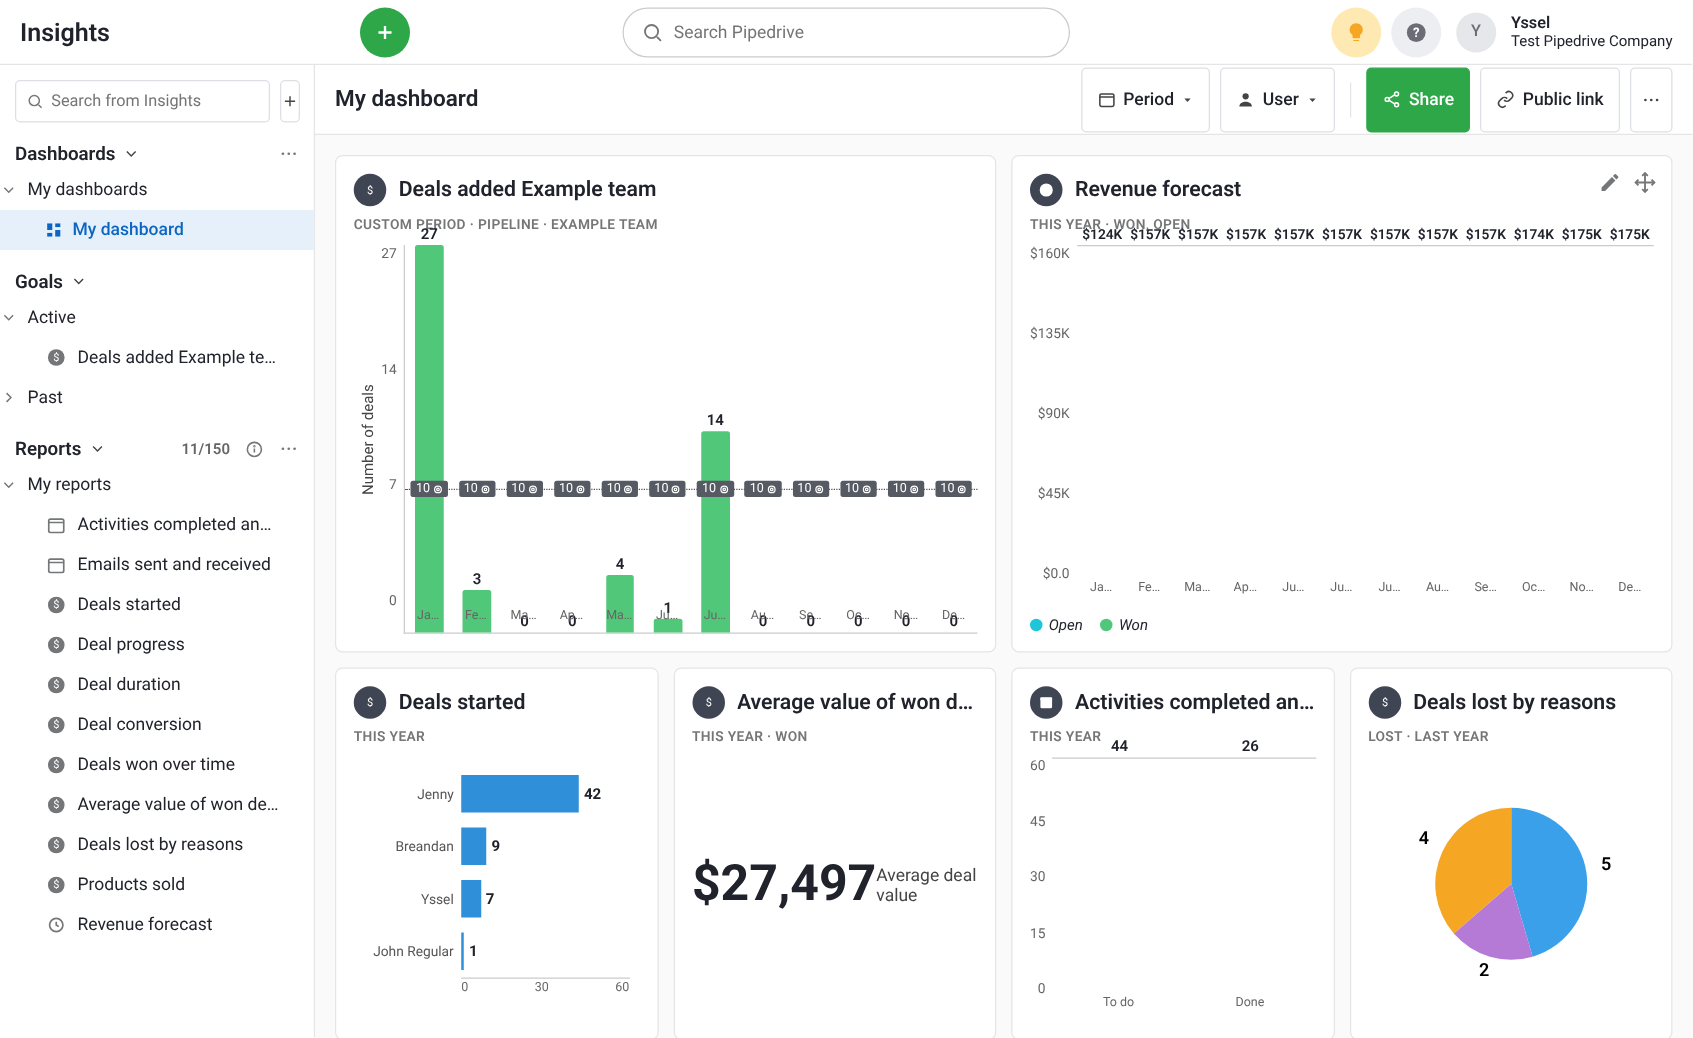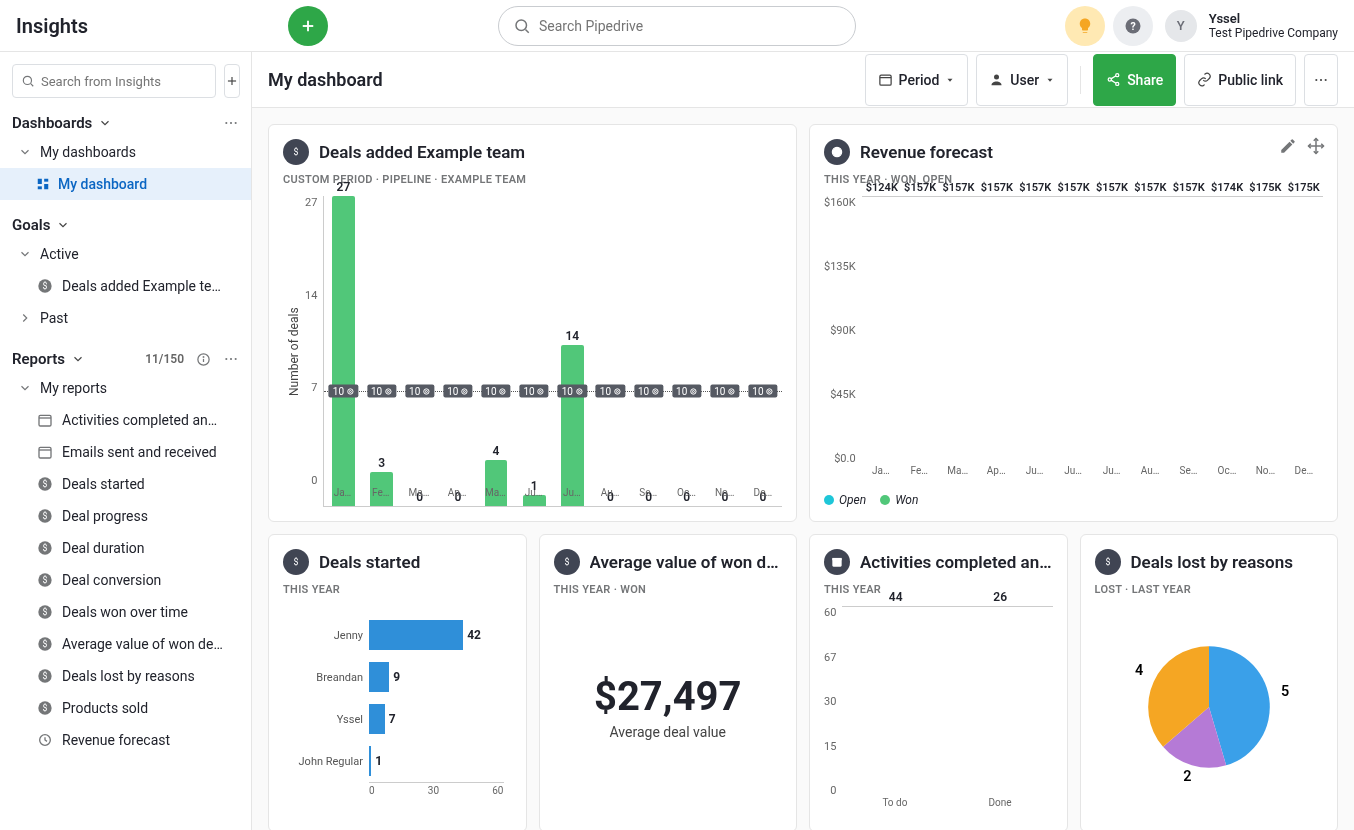--- a/index.html
+++ b/index.html
@@ -22,21 +22,21 @@
 
 .sidebar { width: 252px; border-right: 1px solid #e5e5e5; overflow-y:auto; padding-top:12px; }
 .side-search { margin: 0 12px; display:flex; gap:8px; align-items:center; }
 .side-search-input { flex:1; height: 34px; border: 1px solid #dcdfe3; border-radius: 4px; display:flex; align-items:center; padding:0 8px; color:#888; }
 .side-search-input input { border:none; outline:none; flex:1; margin-left:6px; font-size:13px; }
 .side-addbtn { width:34px; height:34px; border:1px solid #dcdfe3; border-radius:4px; display:flex; align-items:center; justify-content:center; font-size:18px; cursor:pointer; }
 .side-section { padding: 16px 12px 4px 12px; display:flex; align-items:center; gap:6px; font-weight:600; font-size:15px; cursor:pointer; }
 .side-section .spacer { flex:1; }
 .side-meta { font-size:12px; color:#666; }
 .side-item { height:32px; display:flex; align-items:center; padding: 0 12px 0 14px; gap:8px; cursor:pointer; font-size:14px; white-space:nowrap; overflow:hidden; text-overflow:ellipsis; }
-.side-item.indent1 { padding-left: 18px; align-items: center; }
+.side-item.indent1 { padding-left: 0; align-items: center; }
 .side-item.indent2 { padding-left: 36px; }
 .side-item.active { background: #e6f0fb; color:#0b66c3; font-weight:500; }
 .ico-s { width:18px; height:18px; flex-shrink:0; display:flex; align-items:center; justify-content:center; color:#747678; }
 .ico-s svg { width:16px; height:16px; }
 .chev { width:14px; height:14px; }
 
 .content { flex:1; overflow:auto; background:#fafafa; padding:0; }
 .content-header { height: 56px; background:#fff; border-bottom:1px solid #e5e5e5; display:flex; align-items:center; padding:0 16px; gap:8px; }
 .content-title { font-size:18px; font-weight:600; margin-right:auto; }
 .hdr-btn { height:52px; padding:0 12px; border:1px solid #dcdfe3; background:#fff; border-radius:4px; display:flex; align-items:center; gap:6px; cursor:pointer; font-size:14px; font-weight:500; }
@@ -67,21 +67,21 @@
 .bar-top { font-size:12px; font-weight:600; text-align:center; white-space:nowrap; position:absolute; bottom:100%; left:50%; transform:translateX(-50%); margin-bottom:2px; }
 .xlabels { position:absolute; left:0; right:0; bottom:0; height:20px; display:flex; }
 .xlabels span { flex:1; text-align:center; font-size:10px; color:#666; white-space:nowrap; overflow:hidden; }
 .target-line { position:absolute; left:0; right:0; height:0; border-top:1px dotted #555; }
 .target-badge { position:absolute; font-size:10px; background:#565a63; color:#fff; padding:1px 4px; border-radius:2px; transform:translate(-50%,-50%); display:flex; align-items:center; gap:2px; }
 
 .legend { display:flex; gap:14px; margin-top:8px; font-size:12px;font-style:italic; }
 .legend-item { display:flex; align-items:center; gap:5px; }
 .swatch { width:10px; height:10px; border-radius:50%; }
 
-.scorecard { flex:1; display:flex; flex-direction:column; align-items:center; justify-content:center; }
+.scorecard { flex:1; display:flex; flex-direction:row; align-items:center; justify-content:center; }
 .score-value { font-size:40px; font-weight:700; }
 .score-label { font-size:14px; color:#444; margin-top:4px; }
 
 .hbar-row { display:flex; align-items:center; gap:6px; height:42px; }
 .hbar-label { width:80px; text-align:right; font-size:11px; color:#555; }
 .hbar-track { flex:1; display:flex; align-items:center; }
 .hbar { height:30px; background:#2f8fd9; }
 .hbar-val { font-size:12px; font-weight:700; margin-left:4px; }
 
 .pie-wrap { flex:1; display:flex; align-items:center; justify-content:center; position:relative; }
@@ -752,21 +752,21 @@
                 <rect x="4" y="5" width="16" height="4" fill="#fff"></rect>
               </svg>
             </div>
           <div class="card-title">Activities completed an…</div>
         </div>
         <div class="card-sub">THIS YEAR</div>
         <div class="chart-area">
           <div class="barchart">
             <div class="yaxis" id="act-yaxis">
                 <span>60</span>
-                <span>67</span>
+                <span>45</span>
                 <span>30</span>
                 <span>15</span>
                 <span>0</span>
               </div>
             <div style="flex:1; position:relative">
               <div class="plot">
                   <div class="cols" id="act-cols">
                     <div class="col">
                       <div style="width: 50%; height: 73.3333%; display: flex; flex-direction: column-reverse; position: relative;">
                         <div style="background: rgb(58, 160, 233); flex: 32 1 0%;"></div>

